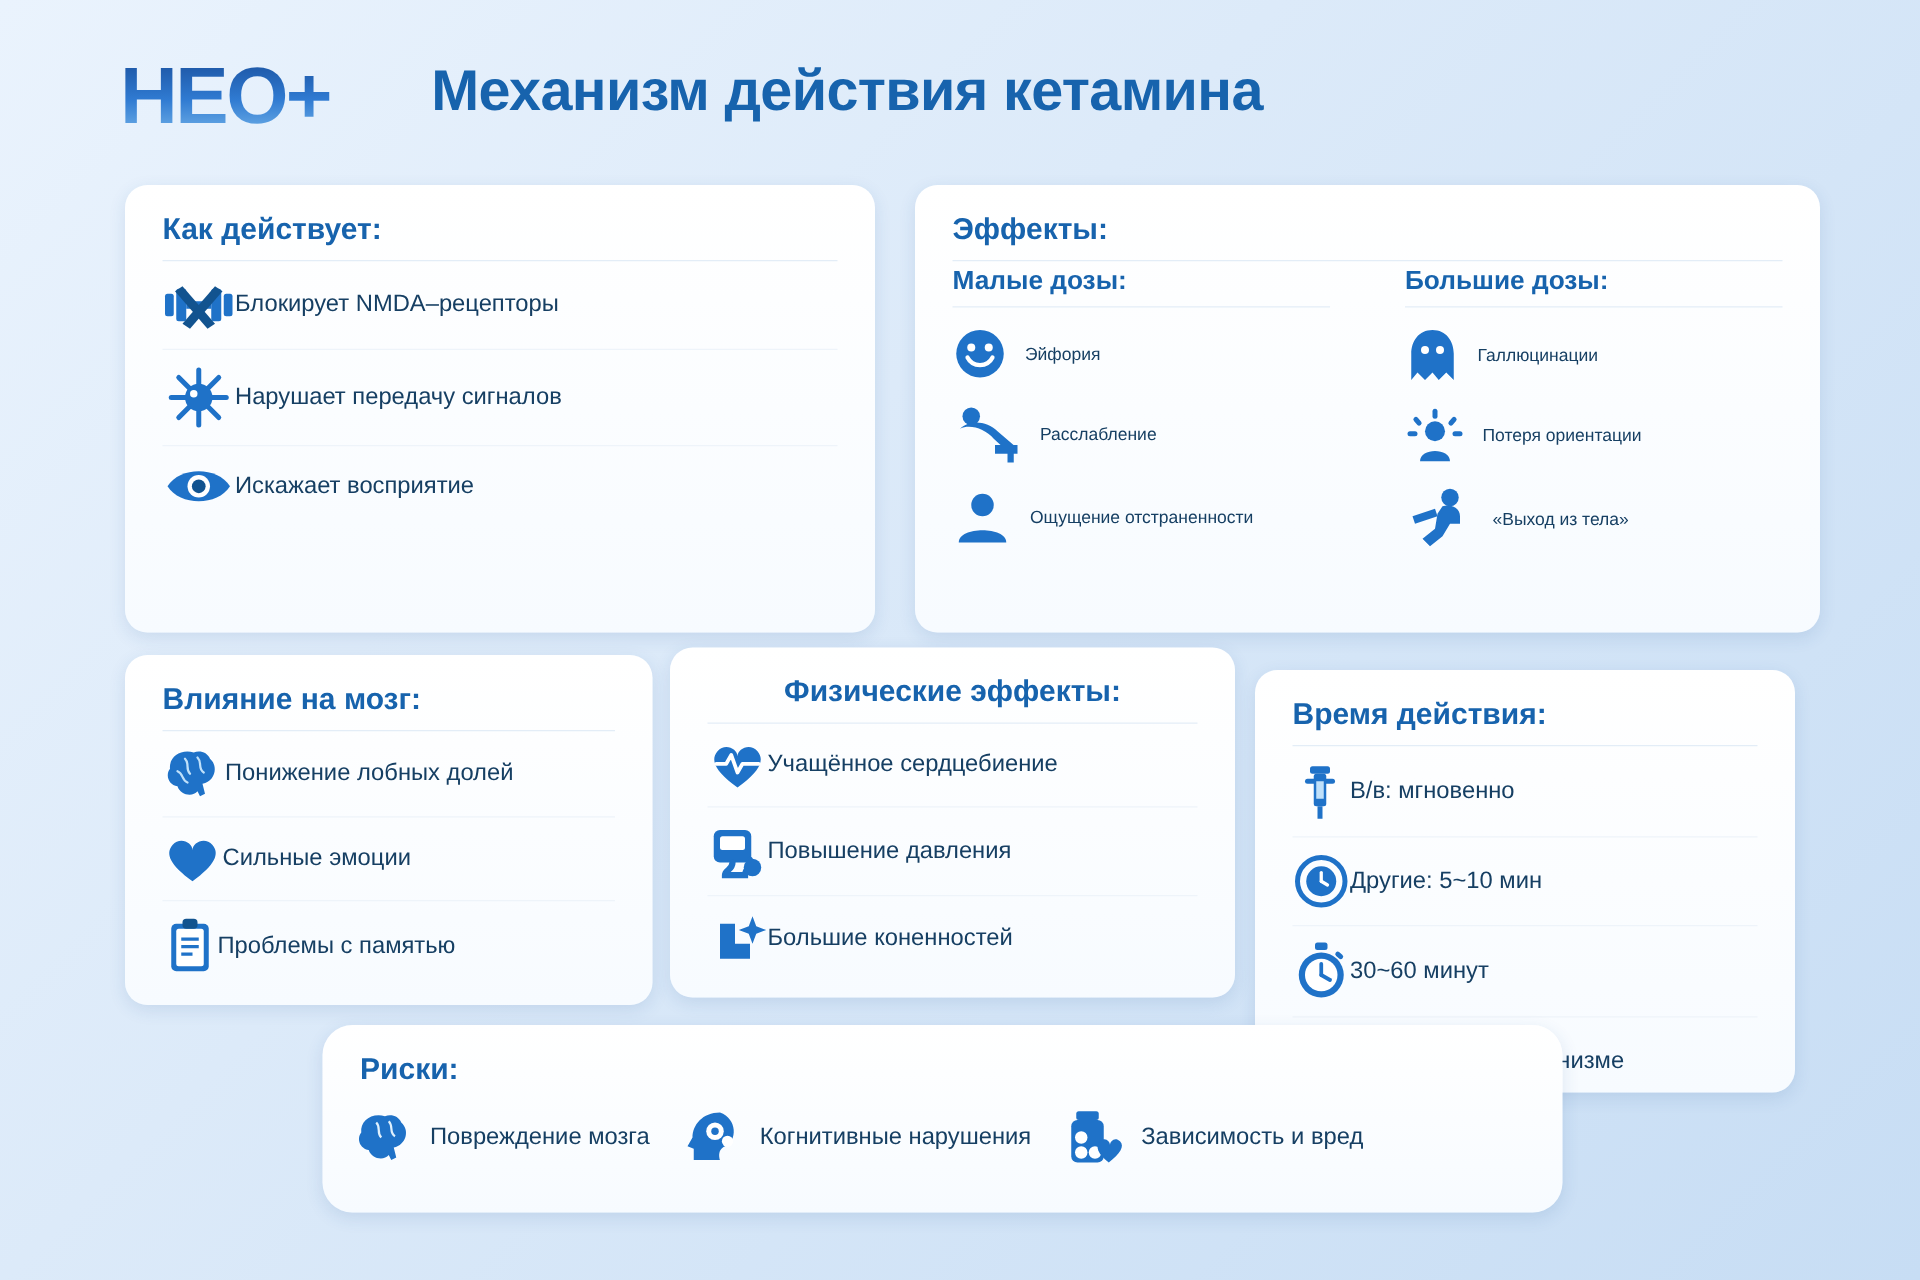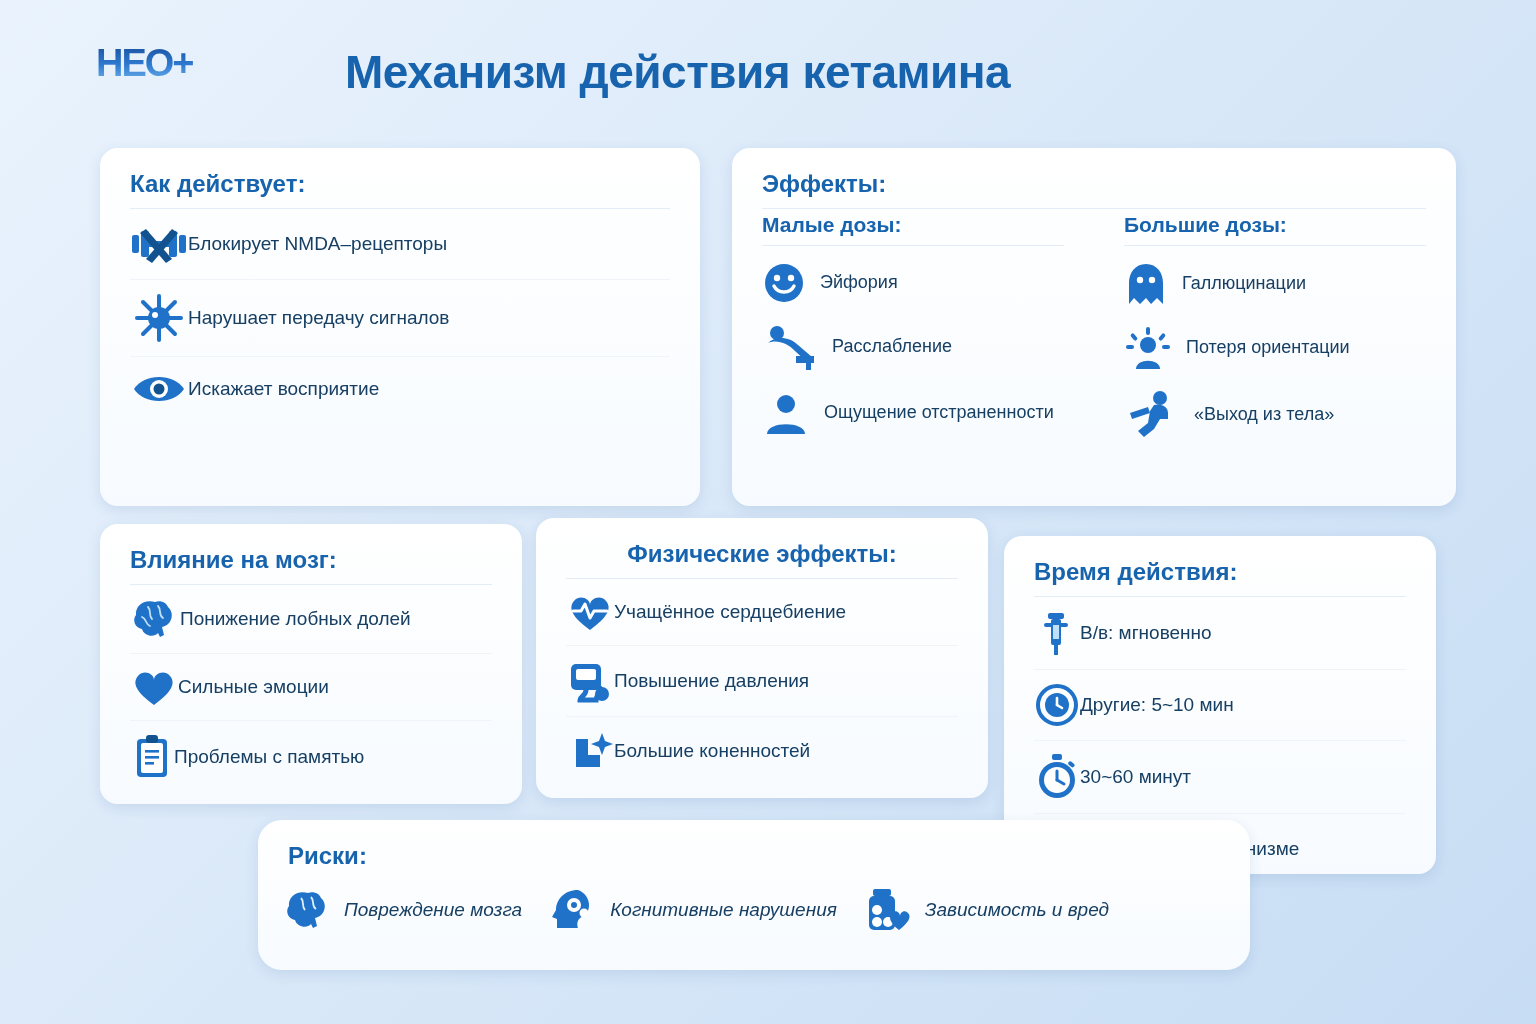--- a/index.html
+++ b/index.html
@@ -7,21 +7,21 @@
     width:1536px;height:1024px;
     font-family:"Liberation Sans", sans-serif;
     background:linear-gradient(135deg,#eaf3fd 0%,#dceaf9 40%,#c7ddf4 100%);
     overflow:hidden;
     position:relative;
   }
   .sheet{position:relative;width:1536px;height:1024px;}
 
   
   .header{position:absolute;left:0;top:0;width:100%;height:130px;}
-  .logo{position:absolute;left:96px;top:44px;font-size:38px;font-weight:bold;
+  .logo{position:absolute;left:96px;top:44px;font-size:64px;font-weight:bold;
         letter-spacing:-2px;line-height:1;
         background:linear-gradient(180deg,#1a4f9c 0%,#2f7ad1 55%,#6fb0e8 100%);
         -webkit-background-clip:text;background-clip:text;color:transparent;}
   .logo .plus{font-weight:bold;}
   .title{position:absolute;left:345px;top:45px;font-size:46px;font-weight:bold;
          color:#1763ad;letter-spacing:-0.5px;}
 
   
   .card{position:absolute;background:linear-gradient(180deg,#ffffff 0%,#f7fbff 100%);
         border-radius:18px;box-shadow:0 4px 14px rgba(32,86,150,0.12);}
@@ -42,25 +42,25 @@
   #card-phys  {left:536px;  top:518px; width:452px; height:280px;text-align:center;}
   #card-time  {left:1004px; top:536px; width:432px; height:338px;}
   #card-risk  {left:258px;  top:820px; width:992px; height:150px;border-radius:24px;}
 
   
   .eff-cols{display:flex;padding:0 0 0 0;}
   .eff-col{flex:1;padding:0 6px;}
   .eff-col h3{margin:0;font-size:21px;font-weight:bold;color:#1763ad;padding:4px 24px 8px 24px;}
   .eff-col .sub-hr{height:1px;background:#e3edf7;margin:0 24px 6px 24px;}
   .eff-row{display:flex;align-items:center;gap:14px;padding:9px 24px;}
-  .eff-row .label{font-size:18px;color:#163f63;line-height:1.2;}
+  .eff-row .label{font-size:14px;color:#163f63;line-height:1.2;}
 
   
   .risk-items{display:flex;align-items:center;gap:26px;padding:6px 26px 0 26px;}
-  .risk-item{display:flex;align-items:center;gap:12px;font-style:italic;}
+  .risk-item{display:flex;align-items:center;gap:12px;}
   .risk-item .label{font-size:19px;color:#163f63;}
 
   svg{display:block;}
 </style>
 </head>
 <body>
 
 <div class="sheet">
 
   <div class="header">

